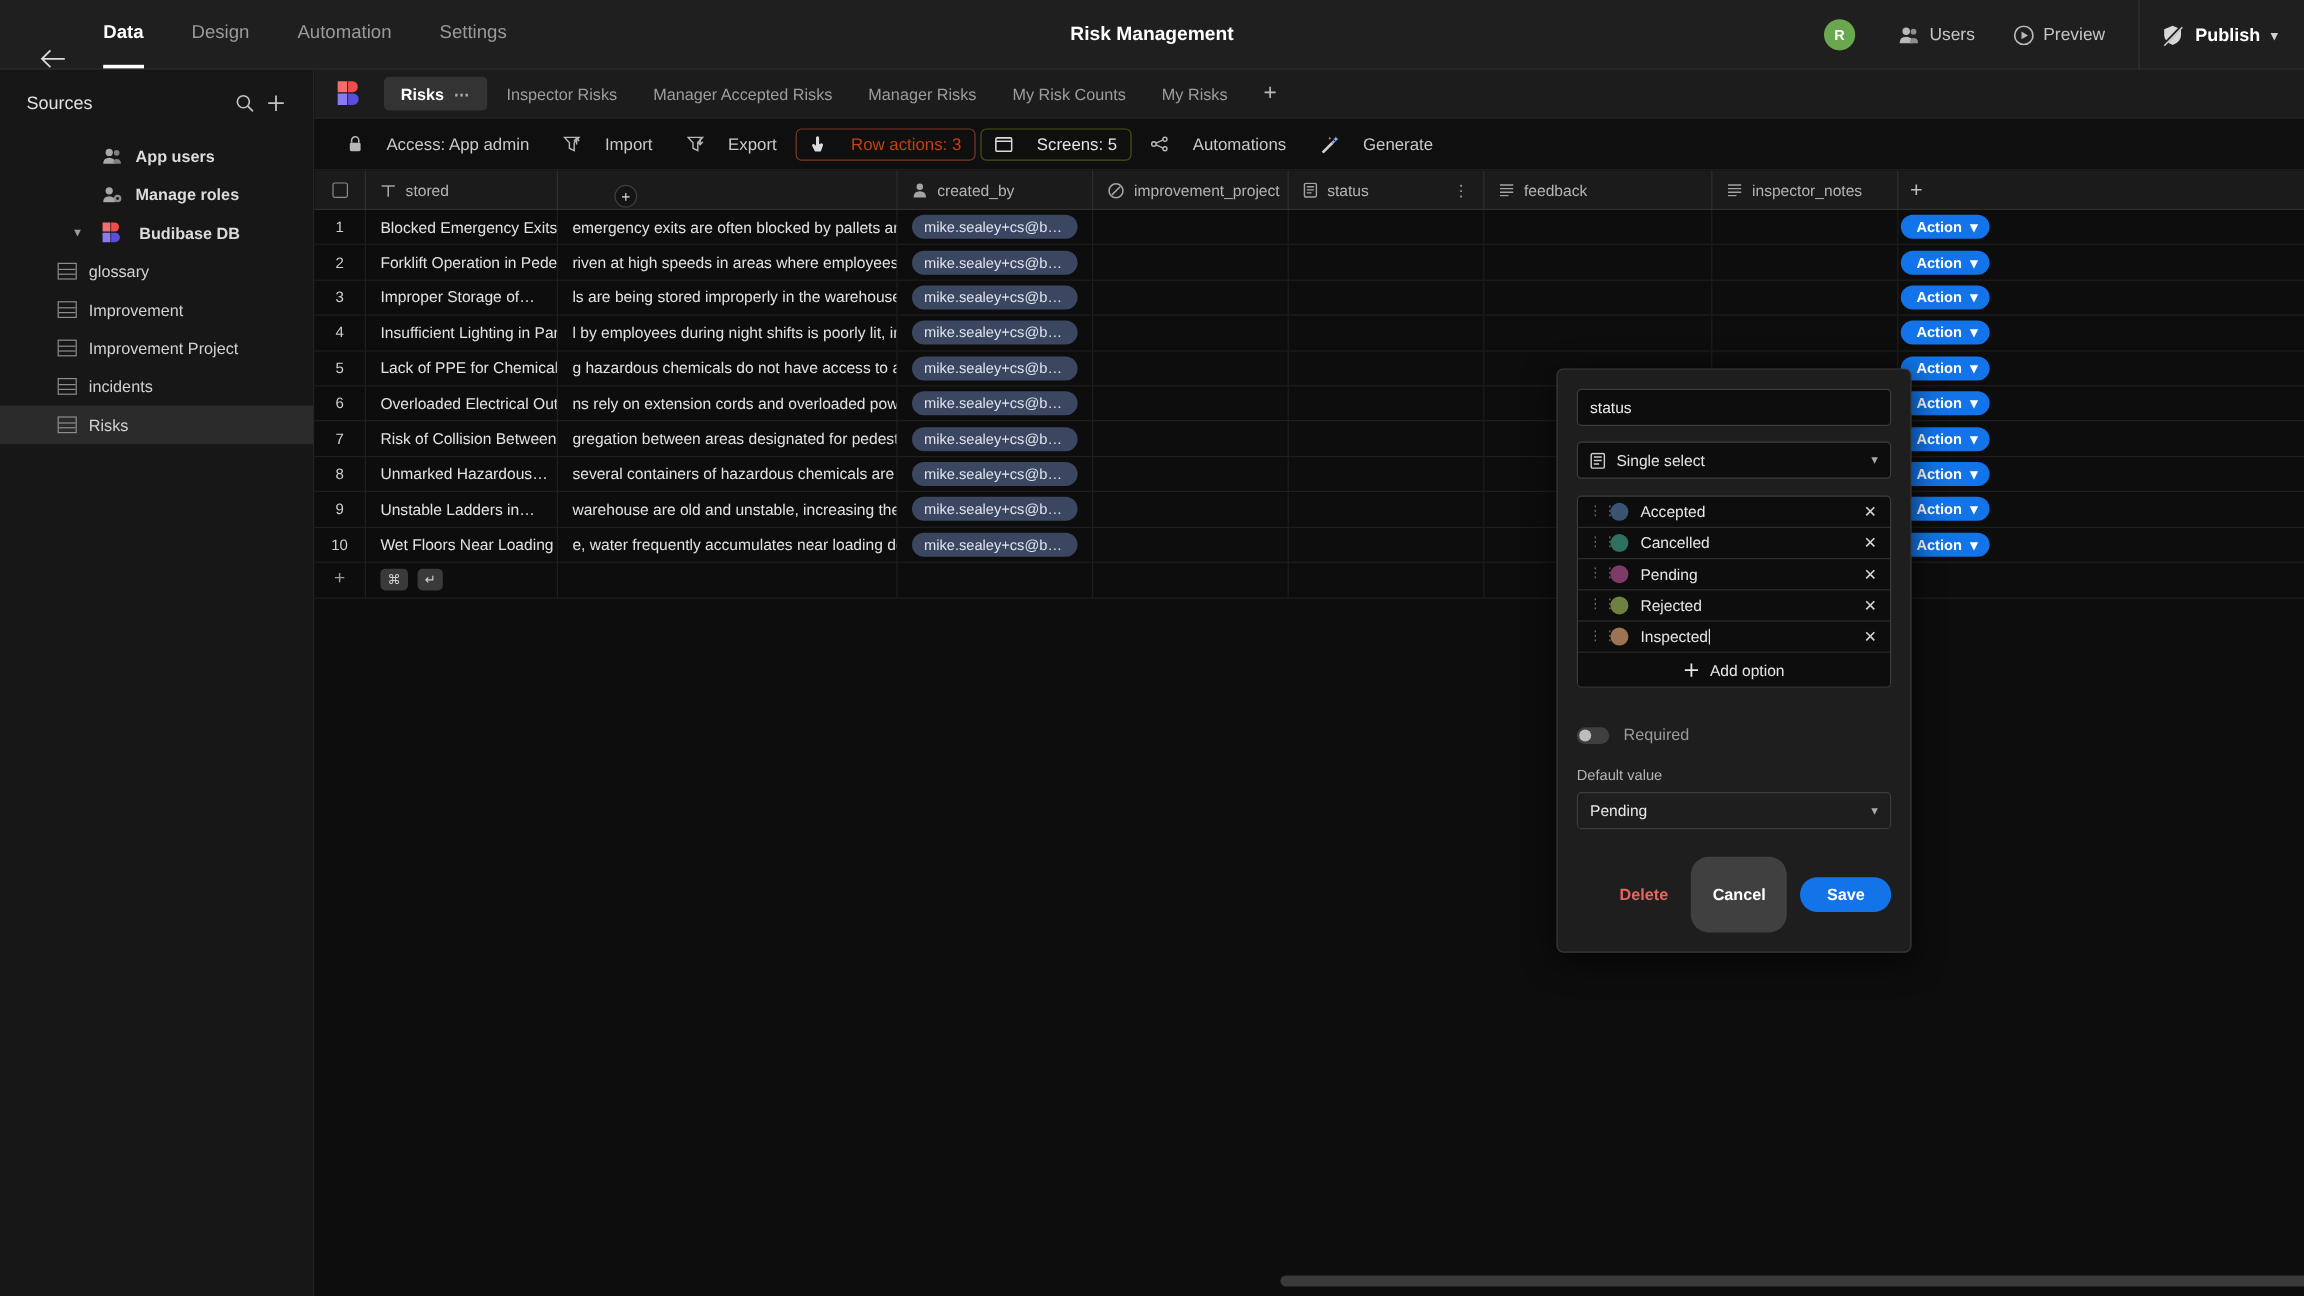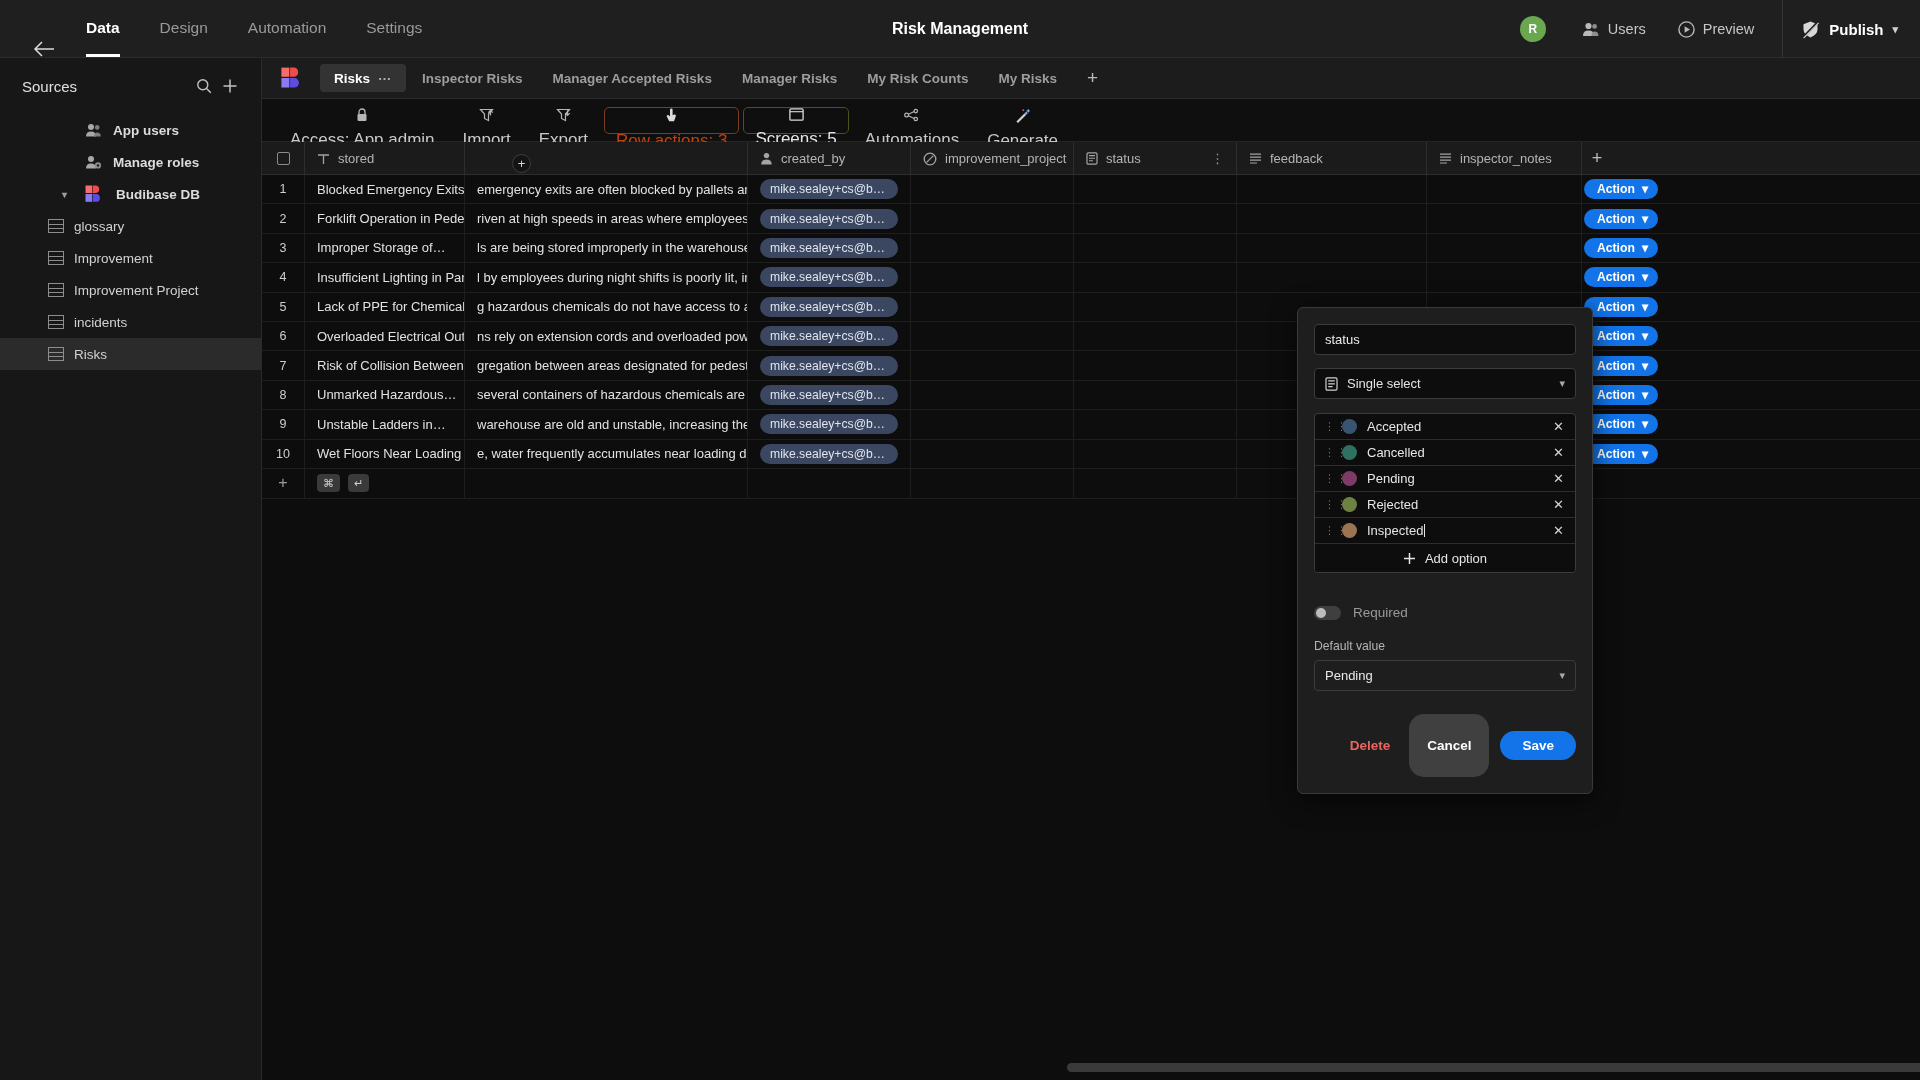--- a/index.html
+++ b/index.html
@@ -100,36 +100,36 @@
 
   .tabstrip {
     height: 41px; display: flex; align-items: center;
     background: #1c1c1c; border-bottom: 1px solid #2a2a2a;
     padding-left: 12px; gap: 2px; flex-shrink: 0;
   }
   .bb-logo { width: 26px; height: 22px; margin: 0 12px 0 6px; flex-shrink: 0; }
   .dtab {
     display: flex; align-items: center; gap: 8px;
     padding: 0 14px; height: 28px; border-radius: 4px;
-    font-size: 13.5px; color: #9d9d9d; cursor: pointer; white-space: nowrap; font-weight: bold;
+    font-size: 13.5px; color: #9d9d9d; cursor: pointer; white-space: nowrap;
   }
   .dtab.active { background: #333333; color: #fff; font-weight: bold; }
   .dots { color: #b0b0b0; letter-spacing: 1px; font-size: 13px; }
   .plus-tab { padding: 0 14px; color: #b9b9b9; font-size: 19px; cursor: pointer; }
 
   .toolbar {
     height: 43px; display: flex; align-items: center;
     padding-left: 16px; gap: 4px; flex-shrink: 0;
     border-bottom: 1px solid #242424; background: #0f0f0f;
   }
   .tbtn {
-    display: flex; align-items: center; gap: 8px;
+    display: flex; align-items: center; gap: 20px;
     height: 27px; padding: 0 11px; border-radius: 5px;
-    font-size: 17px; color: #c9c9c9; cursor: pointer;
-    border: 1px solid transparent; white-space: nowrap; flex-direction: column;
+    font-size: 14px; color: #c9c9c9; cursor: pointer;
+    border: 1px solid transparent; white-space: nowrap;
   }
   .tbtn.outlined-red { border-color: #7a3b26; color: #c2410c; }
   .tbtn.outlined-olive { border-color: #4d5216; color: #e4e4e4; }
 
   
   .gridwrap { flex: 1; position: relative; overflow: hidden; }
   .gridheader {
     display: flex; height: 33px; background: #1b1b1b;
     border-bottom: 1px solid #2e2e2e; font-size: 13px; color: #b4b4b4;
   }

